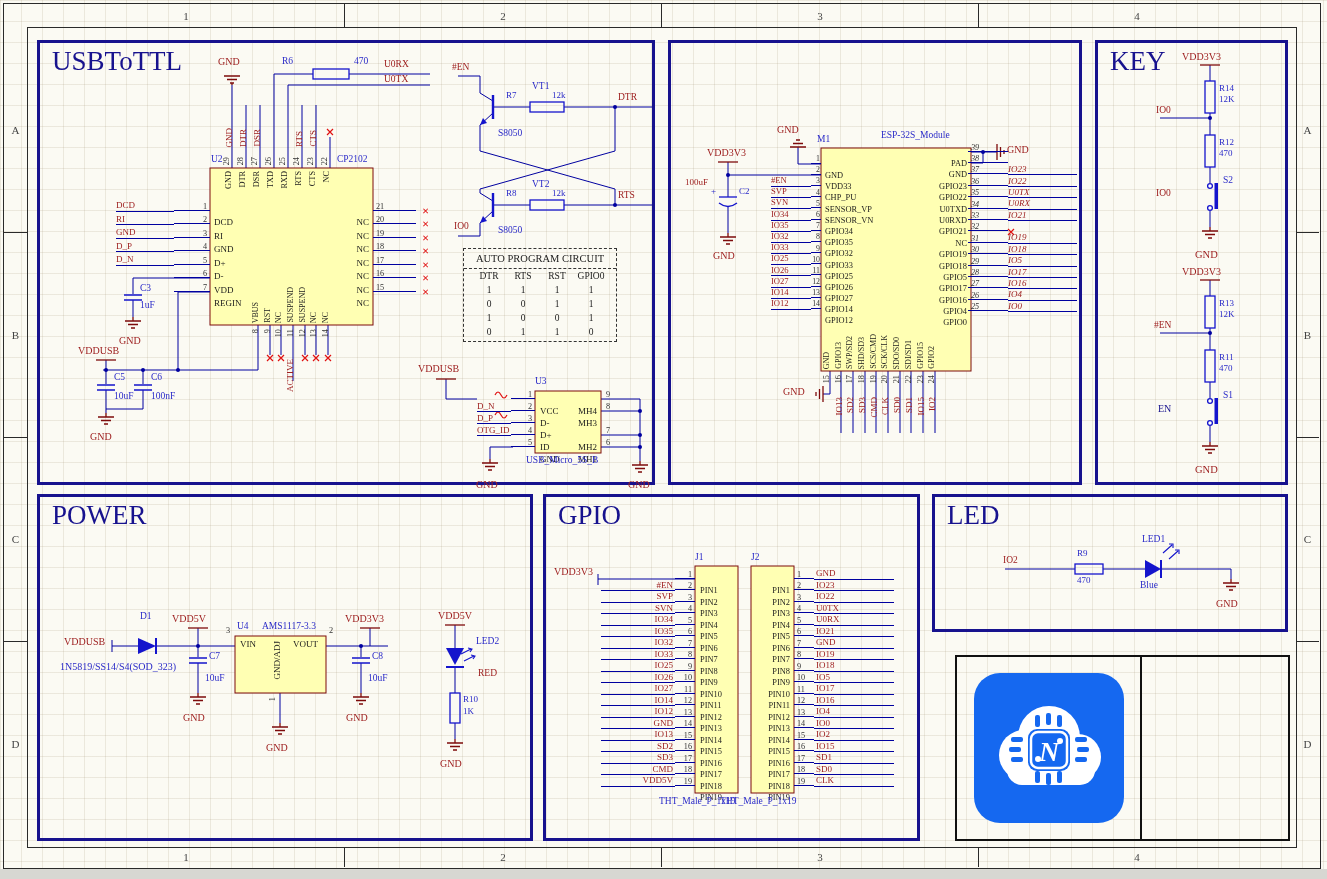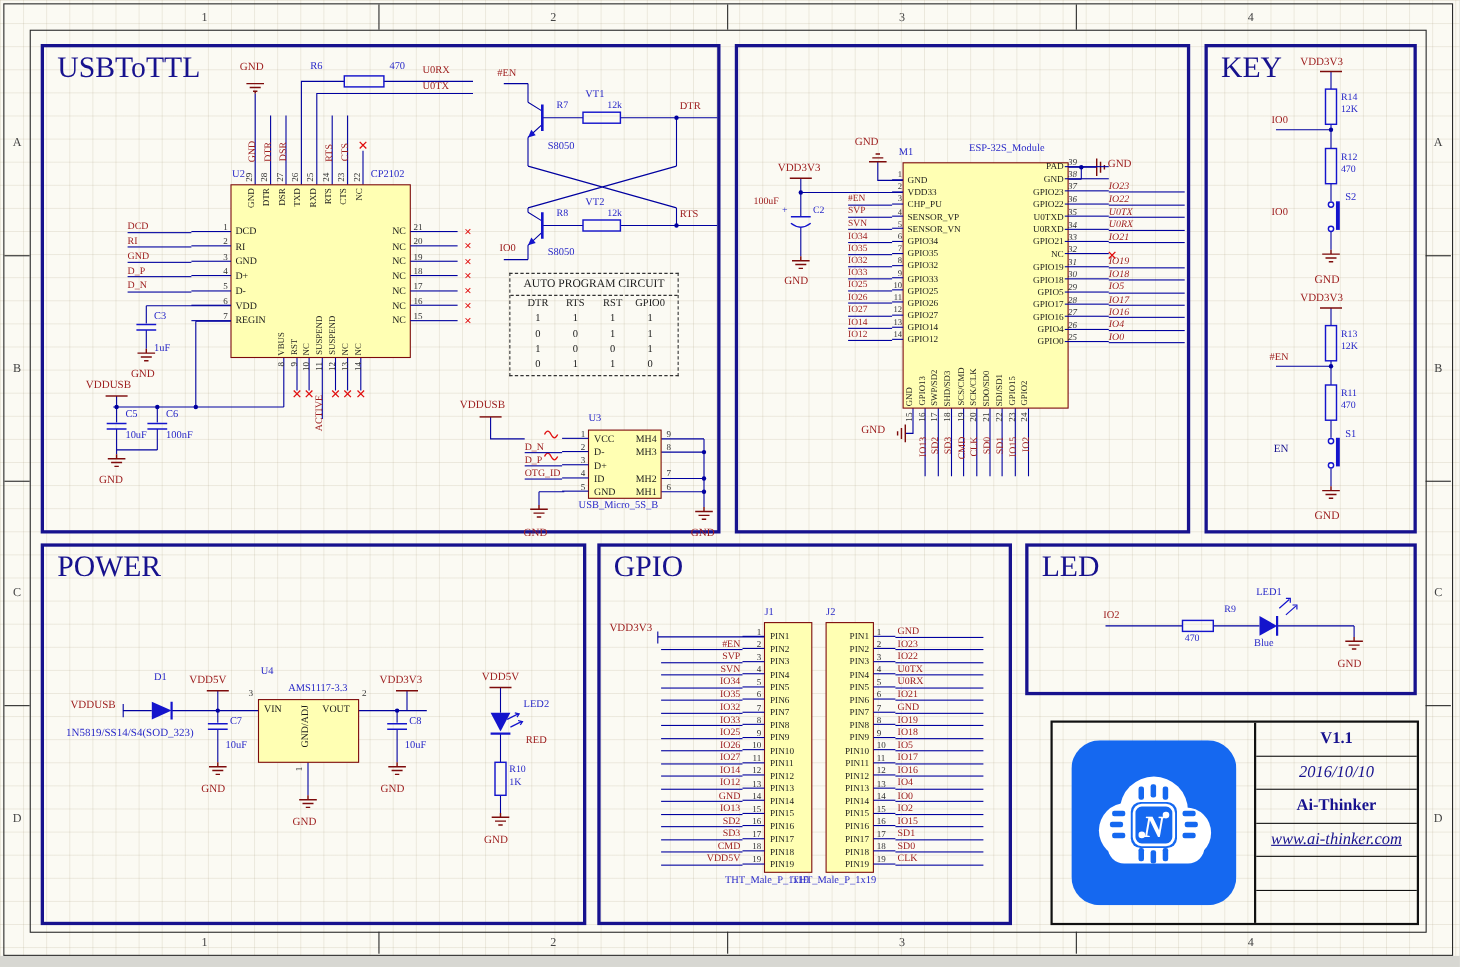--- a/index.html
+++ b/index.html
@@ -34,21 +34,21 @@
   .row>.xm{position:absolute;right:0;top:50%;transform:translateY(-55%);color:#E01010;font-size:8.5px;}
   .row>.xm::after{content:"✕";}
   .host-cpl .nl{left:0;right:36px;} .host-cpl .stub{right:0;width:36px;} .host-cpl .pn{right:3px;}
   .host-cpr .stub{left:0;right:13px;} .host-cpr .pn{left:3px;}
   .host-espl .nl{left:0;right:10px;font-size:8.6px;} .host-espl .stub{right:0;width:10px;} .host-espl .pn{right:1px;font-size:7.8px;}
   .host-espr .nl{left:40px;right:0;} .host-espr .stub{left:0;width:40px;} .host-espr .pn{left:3px;}
   .host-j1 .nl{left:0;right:20px;text-align:right;padding-right:2px;} .host-j1 .stub{right:0;width:20px;} .host-j1 .pn{right:3px;}
   .host-j2 .nl{left:20px;right:0;padding-left:2px;} .host-j2 .stub{left:0;width:20px;} .host-j2 .pn{left:3px;}
   .host-u3l .nl{left:0;right:24px;} .host-u3l .stub{right:0;width:24px;} .host-u3l .pn{right:3px;}
   .host-u3r .pn{left:5px;}
-  .names{position:absolute;}
+  .names{position:absolute;margin-top:12px;}
   .names span{display:block;height:var(--rh);line-height:var(--rh);font-size:9px;color:#1c1c1c;white-space:nowrap;}
   .names.right span{text-align:right;}
   .names.f8 span{font-size:8.4px;}
   .vcol{position:absolute;display:flex;}
   .vcol span{writing-mode:vertical-rl;transform:rotate(180deg);flex:none;line-height:1;white-space:nowrap;}
   .vcol.bot{align-items:flex-end;} .vcol.top{align-items:flex-start;}
   .apc{position:absolute;border:1.5px dashed #333;color:#1c1c1c;}
   .apc .apc-title{height:19px;line-height:19px;text-align:center;border-bottom:1.5px dashed #333;font-size:10.5px;}
   .apc .tr{display:flex;height:14px;line-height:14px;font-size:9.5px;padding:0 8px;}
   .apc .tr span{flex:1;text-align:center;}
@@ -89,21 +89,21 @@
         <span class="cell">D</span>
       </div>
   <div class="band v" style="left:1296px;top:28px;width:23px;height:818px;">
 
   <span class="cell">A</span>
         <span class="cell">B</span>
         <span class="cell">C</span>
         <span class="cell">D</span>
       </div>
 
-  <div class="sec" style="left:37px;top:40px;width:612px;height:439px;text-decoration:underline;">
+  <div class="sec" style="left:37px;top:40px;width:612px;height:439px;">
     <span class="sec-title">USBToTTL</span>
     <svg class="wires" width="612" height="439" viewBox="0 0 612 439">
       <g stroke="#0000A0" stroke-width="1" fill="none">
         <path d="M192,125 V42 M206,125 V62 M220,125 V62 M234,125 V31 H273 M248,125 V42 H390 M262,125 V62 M276,125 V62 M290,125 V94"></path>
         <path d="M309,31 H390"></path>
         <path d="M93,235 H170 M93,235 V251 M93,257 V274"></path>
         <path d="M138,249 H170 M138,249 V327"></path>
         <path d="M63,327 H218 M66,317 V327 M218,282 V327"></path>
         <path d="M66,327 V341 M66,347 V366 M103,327 V341 M103,347 V366 M66,366 H103 M66,366 V370"></path>
         <path d="M230,282 V312 M241,282 V312 M253,282 V338 M265,282 V312 M276,282 V312 M288,282 V312"></path>
@@ -317,21 +317,21 @@
           <span class="blk f8" style="width:11.7px;color:#333;">11</span>
           <span class="blk f8" style="width:11.7px;color:#333;">12</span>
           <span class="blk f8" style="width:11.7px;color:#333;">13</span>
           <span class="blk f8" style="width:11.7px;color:#333;">14</span>
         </div>
     <div class="vcol top" style="left:246px;top:316px;height:50px;">
       <span class="net f9" style="width:12px;">ACTIVE</span>
     </div>
 
     <span class="t des f95" style="left:100px;top:241px;text-align:center;">C3</span>
-    <span class="t des f95" style="left:100px;top:270px;">1uF</span>
+    <span class="t des f95" style="left:100px;top:258px;">1uF</span>
     <span class="t net f10" style="left:79px;top:293px;">GND</span>
     <span class="t net f10" style="left:38px;top:303px;">VDDUSB</span>
     <span class="t des f95" style="left:74px;top:330px;">C5</span>
     <span class="t des f95" style="left:74px;top:349px;">10uF</span>
     <span class="t des f95" style="left:111px;top:330px;">C6</span>
     <span class="t des f95" style="left:111px;top:349px;">100nF</span>
     <span class="t net f10" style="left:50px;top:389px;">GND</span>
 
     <span class="t net f95" style="left:412px;top:20px;">#EN</span>
     <span class="t des f95" style="left:492px;top:39px;">VT1</span>
@@ -810,21 +810,21 @@
             <circle cx="321" cy="149" r="2"></circle>
           </g>
     </svg>
     <span class="t des f95" style="left:100px;top:115px;">D1</span>
     <span class="t net f10" style="left:24px;top:140px;">VDDUSB</span>
     <span class="t des f10" style="left:20px;top:165px;">1N5819/SS14/S4(SOD_323)</span>
     <span class="t net f10" style="left:132px;top:117px;">VDD5V</span>
     <span class="t des f95" style="left:169px;top:155px;">C7</span>
     <span class="t des f95" style="left:165px;top:177px;">10uF</span>
     <span class="t net f10" style="left:143px;top:216px;">GND</span>
-    <span class="t des f95" style="left:197px;top:110px;">U4</span>
+    <span class="t des f95" style="left:197px;top:125px;">U4</span>
     <span class="t des f95" style="left:222px;top:125px;">AMS1117-3.3</span>
     <span class="t blk f9" style="left:200px;top:143px;">VIN</span>
     <span class="t blk f9" style="left:253px;top:143px;">VOUT</span>
     <div class="vcol top" style="left:233px;top:144px;">
       <span class="blk f9" style="width:11px;">GND/ADJ</span>
     </div>
     <span class="t blk f8" style="left:186px;top:130px;color:#333;">3</span>
     <span class="t blk f8" style="left:289px;top:130px;color:#333;">2</span>
     <div class="vcol top" style="left:229px;top:200px;">
       <span class="blk f8" style="width:10px;color:#333;">1</span>
@@ -1107,21 +1107,21 @@
         <path d="M210,63 L210,81 L226,72 Z"></path>
         <path d="M226,63 V81" stroke="#1414CC" stroke-width="2"></path>
       </g>
       <g stroke="#1414CC" stroke-width="1.1" fill="none">
         <path d="M228,56 L237,48 M234,47 L238,47 L238,51"></path>
         <path d="M234,62 L243,54 M240,53 L244,53 L244,57"></path>
       </g>
       <path transform="translate(296,82)" d="M0,0 V4 M-8,4 H8 M-5,7.5 H5 M-2,11 H2" stroke="#7D0B0B" stroke-width="1.3" fill="none"></path>
     </svg>
     <span class="t net f95" style="left:68px;top:59px;">IO2</span>
-    <span class="t des f9" style="left:142px;top:52px;margin-left:36px;">R9</span>
+    <span class="t des f9" style="left:142px;top:52px;">R9</span>
     <span class="t des f9" style="left:142px;top:79px;">470</span>
     <span class="t des f95" style="left:207px;top:38px;">LED1</span>
     <span class="t des f95" style="left:205px;top:84px;">Blue</span>
     <span class="t net f10" style="left:281px;top:102px;">GND</span>
   </div>
 
   <div class="tb" style="left:955px;top:655px;width:331px;height:182px;">
     <div class="tb-logo">
       <svg width="150" height="150" viewBox="0 0 150 150">
         <rect x="0" y="0" width="150" height="150" rx="26" fill="#1568F0"></rect>
@@ -1145,24 +1145,16 @@
               <rect x="103" y="74" width="12" height="5" rx="2"></rect>
               <rect x="101" y="84" width="12" height="5" rx="2"></rect>
           <rect x="54" y="56" width="42" height="42" rx="9"></rect>
         </g>
         <rect x="57" y="59" width="36" height="36" rx="7" fill="none" stroke="#FFFFFF" stroke-width="2.5"></rect>
         <text x="75" y="88" text-anchor="middle" font-family="Liberation Serif, serif" font-style="italic" font-weight="bold" font-size="28" fill="#FFFFFF">N</text>
         <circle cx="64" cy="86" r="3" fill="#FFFFFF"></circle>
             <circle cx="86" cy="68" r="3" fill="#FFFFFF"></circle>
       </svg>
     </div>
-    <div class="tb-rows">
-      <div class="tb-row bd">V1.1</div>
-      <div class="tb-row it">2016/10/10</div>
-      <div class="tb-row bd">Ai-Thinker</div>
-      <div class="tb-row it ul">www.ai-thinker.com</div>
-      <div class="tb-row"></div>
-      <div class="tb-row"></div>
-    </div>
   </div>
 
 </div>
 </div>
 
 </body></html>

